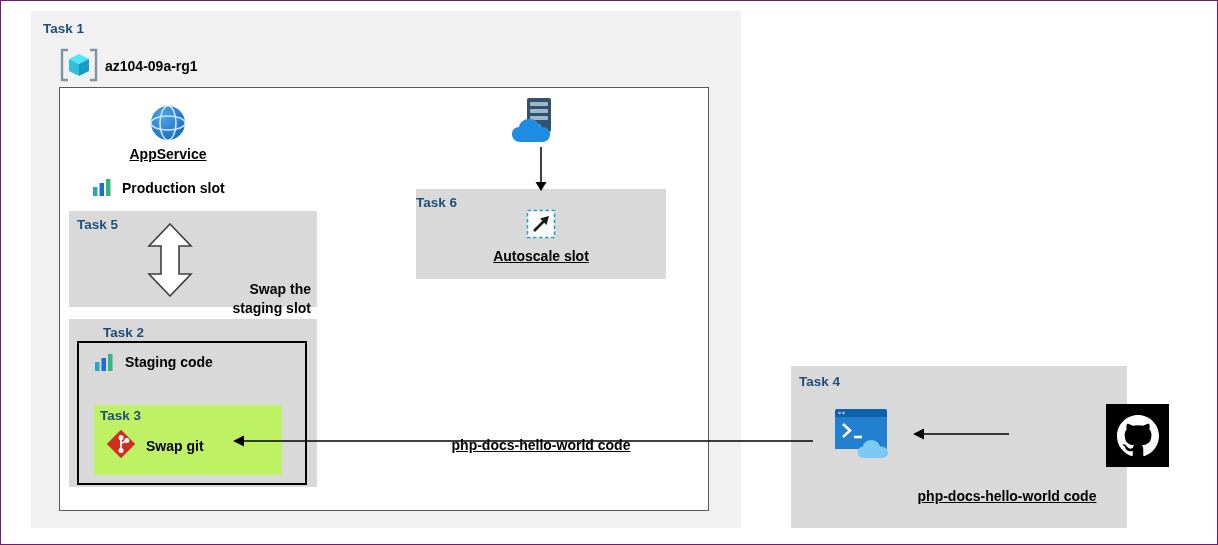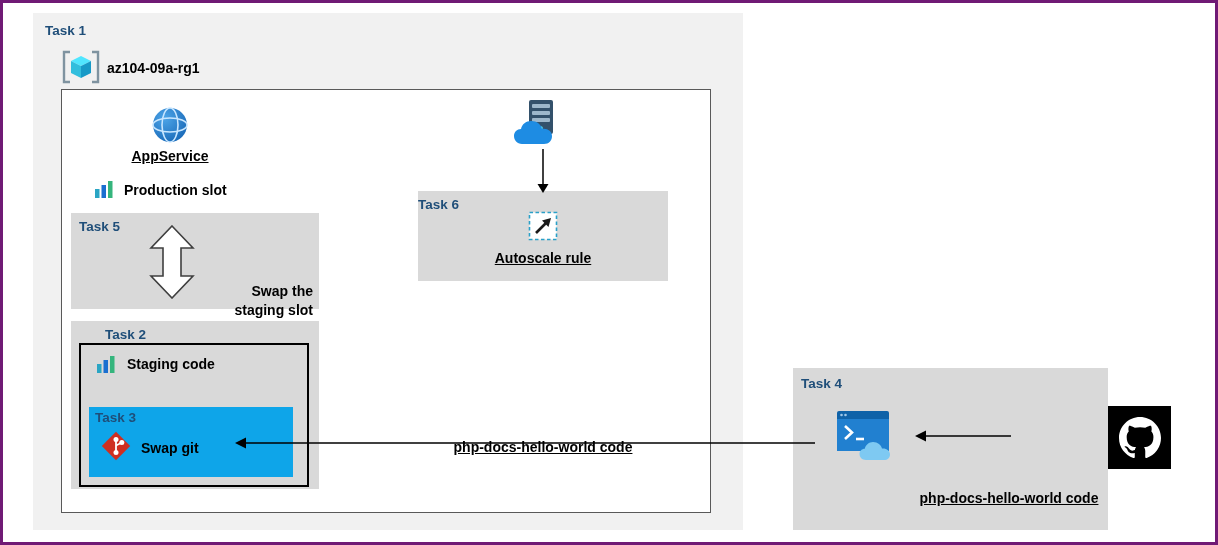--- a/index.html
+++ b/index.html
@@ -1,33 +1,33 @@
 <!DOCTYPE html>
 <html><head>
 <meta charset="utf-8">
 <style>
   html,body{margin:0;padding:0;background:#fff;}
   .canvas{
     position:relative;width:1218px;height:545px;background:#ffffff;
-    border:3px solid #701a75;box-sizing:border-box;overflow:hidden;
+    border:1px solid #701a75;box-sizing:border-box;overflow:hidden;
     font-family:"Liberation Sans", sans-serif;
   }
   .abs{position:absolute;}
   .task-label{font-size:13.5px;font-weight:bold;color:#1f4e79;}
   .lbl{font-size:14px;font-weight:bold;color:#000;line-height:18px;text-align:right;}
   .center{text-align:center;text-decoration:underline;}
   .task1-box{left:30px;top:10px;width:710px;height:517px;background:#f1f1f1;}
   .rg-box{left:58px;top:86px;width:650px;height:424px;background:#ffffff;border:1px solid #595959;box-sizing:border-box;}
   .task-box{background:#d9d9d9;}
   .task5-box{left:68px;top:210px;width:248px;height:96px;}
   .task2-box{left:68px;top:318px;width:248px;height:168px;}
   .task6-box{left:415px;top:188px;width:250px;height:90px;}
-  .task4-box{left:790px;top:365px;width:315px;height:162px;}
+  .task4-box{left:790px;top:365px;width:315px;height:162px;padding-left:21px;}
   .staging-box{left:8px;top:22px;width:226px;height:140px;border:2px solid #000;box-sizing:content-box;}
-  .task3-box{left:8px;top:62px;width:204px;height:70px;background:#0ea5e9;}
+  .task3-box{left:15px;top:62px;width:188px;height:70px;background:#bef264;}
   .github-tile{left:1105px;top:403px;width:63px;height:63px;background:#000;display:flex;align-items:center;justify-content:center;}
   .arrow-layer{left:0;top:0;width:1218px;height:545px;pointer-events:none;z-index:10;}
   .multiline{line-height:19px;margin-top:39px;}
 </style>
 </head>
 <body>
 
 <div class="canvas">
 
   <div class="abs task1-box">
@@ -124,21 +124,21 @@
 
   <div class="abs task-box task6-box">
     <div class="abs task-label" style="left:0;top:6px;">Task 6</div>
     <span class="abs" style="left:110px;top:20px;">
       <svg width="30" height="30" viewBox="0 0 30 30">
         <rect x="1.5" y="1.5" width="27" height="27" fill="#ffffff" stroke="#2aa0c8" stroke-width="1.6" stroke-dasharray="3.5,2.5"></rect>
         <line x1="8" y1="22" x2="18" y2="12" stroke="#1a1a1a" stroke-width="2.6"></line>
         <polygon points="23,7 14,9.5 20.5,16" fill="#1a1a1a"></polygon>
       </svg>
     </span>
-    <div class="abs lbl center" style="left:0;top:58px;width:250px;">Autoscale rule</div>
+    <div class="abs lbl center" style="left:0;top:58px;width:250px;">Autoscale slot</div>
   </div>
 
   <div class="abs lbl center multiline" style="left:450px;top:396px;width:180px;">php-docs-hello-world code</div>
 
   <div class="abs task-box task4-box">
     <div class="abs task-label" style="left:8px;top:8px;">Task 4</div>
     <span class="abs" style="left:43px;top:42px;">
       <svg width="58" height="52" viewBox="0 0 58 52">
         <rect x="1" y="1" width="52" height="40" rx="2" fill="#0f62a8"></rect>
         <circle cx="5.5" cy="5" r="1.3" fill="#9fc7e8"></circle>

